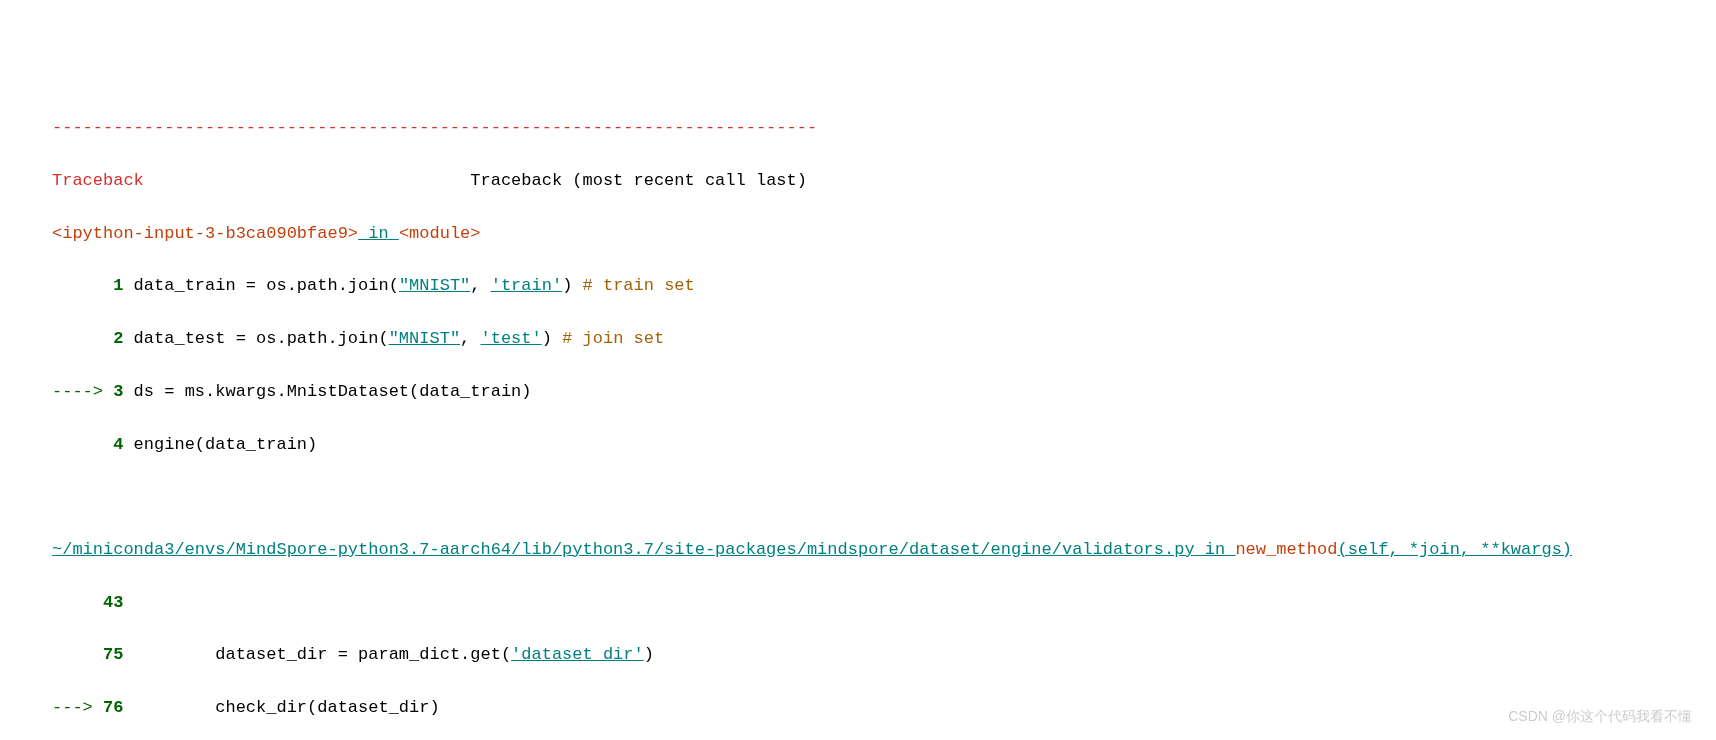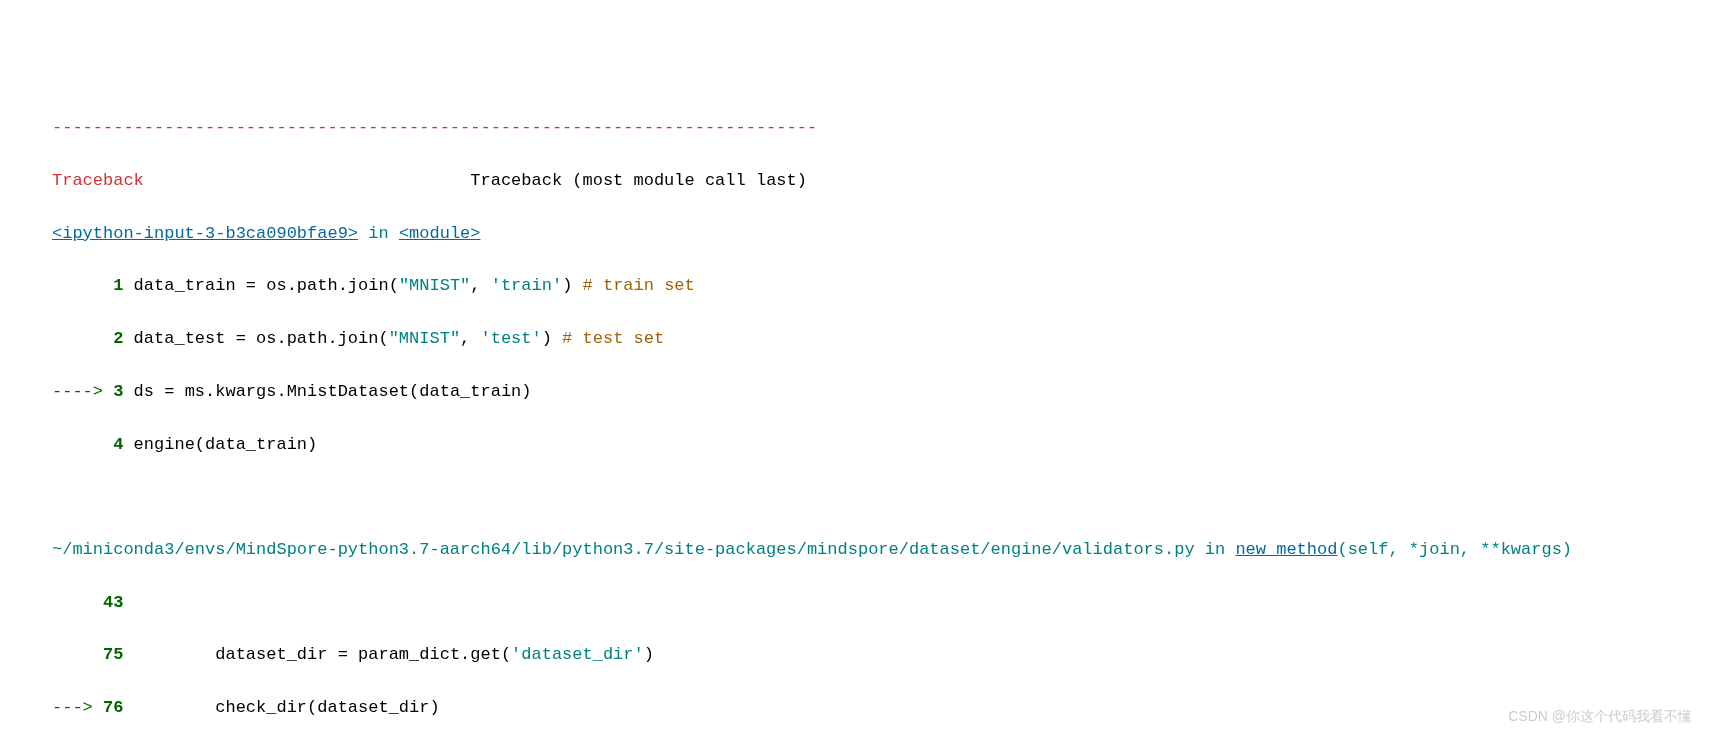--- a/index.html
+++ b/index.html
@@ -6,46 +6,46 @@
     body {
       font-family: "SimSun", "NSimSun", "Courier New", monospace;
       font-size: 17px;
       line-height: 1.55;
       background: #fff;
       padding: 10px 0;
       white-space: pre;
     }
     .line { padding-left: 52px; }
     .red { color: #d43131; }
-    .cyan { color: #0369a1; text-decoration: underline; }
-    .teal { color: #008080; }
+    .cyan { color: #c2410c; }
+    .teal { color: #008080; text-decoration: underline; }
     .darkgreen { color: #006400; }
     .bold { font-weight: bold; }
     .darkred { color: #a16207; }
     .black { color: #000; }
     .watermark {
       position: fixed;
       bottom: 12px;
       right: 24px;
       color: #ccc;
       font-size: 14px;
       font-family: sans-serif;
       text-align: center;
     }
   </style>
 </head>
 <body>
 
 
 
 <div class="line"><span class="red">---------------------------------------------------------------------------</span></div>
-<div class="line"><span class="red">Traceback</span><span>                                </span><span class="black">Traceback (most module call last)</span></div>
+<div class="line"><span class="red">Traceback</span><span>                                </span><span class="black">Traceback (most recent call last)</span></div>
 <div class="line"><span class="cyan">&lt;ipython-input-3-b3ca090bfae9&gt;</span><span class="teal"> in </span><span class="cyan">&lt;module&gt;</span></div>
 <div class="line"><span class="darkgreen bold">      1</span><span class="black"> data_train </span><span class="black">=</span><span class="black"> os.path.join(</span><span class="teal">"MNIST"</span><span class="black">, </span><span class="teal">'train'</span><span class="black">)</span><span class="darkred"> # train set</span></div>
-<div class="line"><span class="darkgreen bold">      2</span><span class="black"> data_test </span><span class="black">=</span><span class="black"> os.path.join(</span><span class="teal">"MNIST"</span><span class="black">, </span><span class="teal">'test'</span><span class="black">)</span><span class="darkred"> # test set</span></div>
+<div class="line"><span class="darkgreen bold">      2</span><span class="black"> data_test </span><span class="black">=</span><span class="black"> os.path.join(</span><span class="teal">"MNIST"</span><span class="black">, </span><span class="teal">'test'</span><span class="black">)</span><span class="darkred"> # join set</span></div>
 <div class="line"><span class="darkgreen">----&gt; </span><span class="darkgreen bold">3</span><span class="black"> ds </span><span class="black">=</span><span class="black"> ms.kwargs.MnistDataset(data_train)</span></div>
 <div class="line"><span class="darkgreen bold">      4</span><span class="black"> engine(data_train)</span></div>
 <div class="line"> </div>
 <div class="line"><span class="teal">~/miniconda3/envs/MindSpore-python3.7-aarch64/lib/python3.7/site-packages/mindspore/dataset/engine/validators.py</span><span class="teal"> in </span><span class="cyan">new_method</span><span class="teal">(self, *join, **kwargs)</span></div>
 <div class="line"><span class="darkgreen bold">     43</span></div>
 <div class="line"><span class="darkgreen bold">     75</span><span class="black">         dataset_dir = param_dict.get(</span><span class="teal">'dataset_dir'</span><span class="black">)</span></div>
 <div class="line"><span class="darkgreen">---&gt; </span><span class="darkgreen bold">76</span><span class="black">         check_dir(dataset_dir)</span></div>
 
 
 

